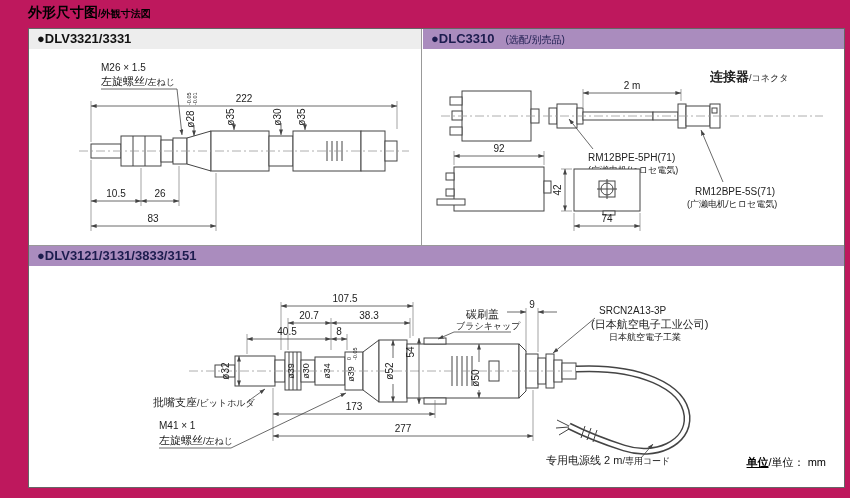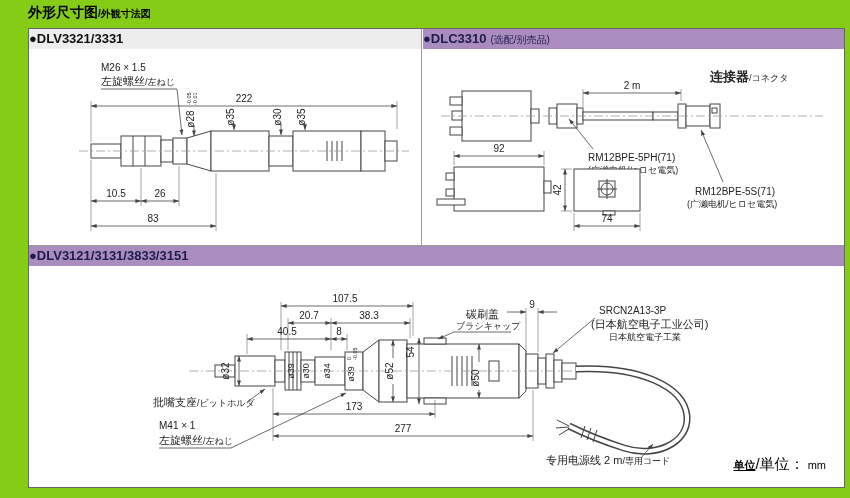--- a/index.html
+++ b/index.html
@@ -1,43 +1,43 @@
 <!DOCTYPE html>
 <html><head>
 <meta charset="utf-8">
 <style>
   html,body{margin:0;padding:0;background:#fff;}
   body{width:850px;height:498px;position:relative;font-family:"Liberation Sans",sans-serif;color:#111;}
-  .sheet{position:absolute;left:0;top:0;width:850px;height:498px;background:#84cc16;overflow:hidden;}
+  .sheet{position:absolute;left:0;top:0;width:850px;height:498px;background:#be185d;overflow:hidden;}
   .page-title{position:absolute;left:28px;top:4px;font-size:14px;font-weight:bold;color:#000;}
   .page-title .ja{font-size:10px;font-weight:bold;}
   .frame{position:absolute;left:28px;top:28px;width:817px;height:460px;border:1px solid #666;box-sizing:border-box;background:#fff;}
-  .hdr{position:absolute;height:20px;line-height:20px;font-size:13px;font-weight:bold;box-sizing:border-box;}
+  .hdr{position:absolute;height:20px;line-height:20px;font-size:13px;font-weight:bold;padding-left:8px;box-sizing:border-box;}
   .hdr-gray{left:0;top:0;width:392px;background:#ededed;color:#111;}
   .hdr-purple{left:394px;top:0;width:421px;background:#aa8cbe;color:#1c1c4e;}
-  .hdr-purple .sub{font-size:10px;font-weight:normal;margin-left:4px;}
+  .hdr-purple .sub{font-size:10px;font-weight:normal;margin-left:11px;}
   .hdr-bottom{left:0;top:217px;width:815px;background:#aa8cbe;color:#1c1c4e;}
   .vdivider{position:absolute;left:392px;top:0;width:1px;height:217px;background:#999;}
   .hdivider{position:absolute;left:0;top:216px;width:815px;height:1px;background:#999;}
   svg{position:absolute;overflow:visible;}
   svg text{font-family:"Liberation Sans",sans-serif;fill:#222;}
   .dim{font-size:10px;}
   .dims{font-size:9px;}
   .tol{font-size:5.5px;}
   .lblzh{font-size:11px;}
   .lblja{font-size:9px;}
   .lblbig{font-size:13px;font-weight:bold;}
   .outline{fill:#fff;stroke:#444;stroke-width:1;}
   .thin{stroke:#444;stroke-width:1;fill:none;}
   .cline{stroke:#999;stroke-width:0.8;stroke-dasharray:9 3 2 3;fill:none;}
   .dimline{stroke:#444;stroke-width:0.8;fill:none;}
   .extline{stroke:#666;stroke-width:0.6;fill:none;}
   .unit{position:absolute;right:18px;top:426px;font-size:11px;color:#000;}
   .unit .b{font-weight:bold;text-decoration:underline;}
-  .unit .s{font-size:15px;}
+  .unit .s{font-size:11px;}
 </style>
 </head>
 <body>
 
 <div class="sheet">
 
   <div class="page-title">
     <span>外形尺寸图</span><span class="ja">/外観寸法図</span>
   </div>
 

